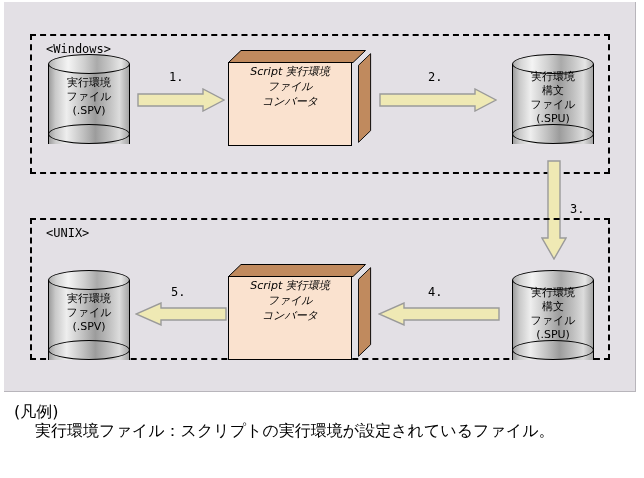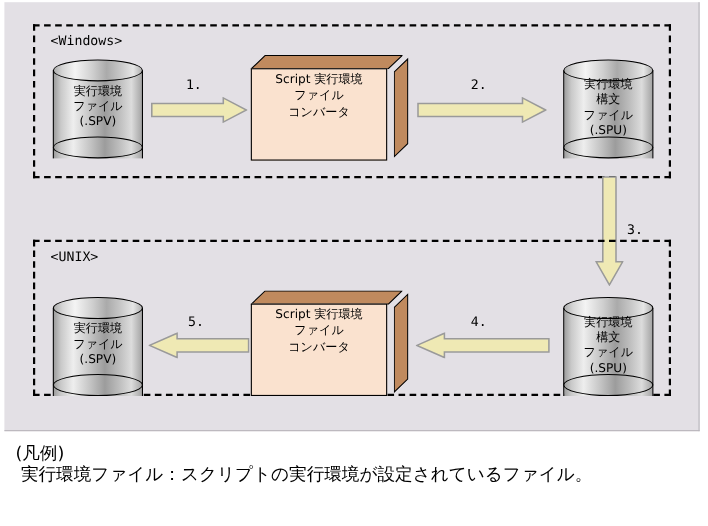--- a/index.html
+++ b/index.html
@@ -27,21 +27,21 @@
     border-bottom: 1px solid #b8b5bb;
     box-sizing: border-box;
   }
 
   
   .platform-box {
     position: absolute;
     border: 2px dashed #000000;
     box-sizing: border-box;
   }
-  #platform-windows { left: 26px; top: 20px;  width: 580px; height: 140px; }
+  #platform-windows { left: 26px; top: 32px;  width: 580px; height: 140px; }
   #platform-unix    { left: 26px; top: 216px; width: 580px; height: 142px; }
 
   .platform-label {
     position: absolute;
     left: 14px;
     top: 6px;
     font-family: "DejaVu Sans Mono", "Liberation Mono", monospace;
     font-size: 12px;
     color: #000;
     white-space: nowrap;
@@ -103,20 +103,21 @@
     white-space: nowrap;
   }
   .cyl-text.four-line { top: 16px; }
   .cyl-text .ln { display: block; }
 
   
   .box3d {
     position: absolute;
     width: 144px;
     height: 96px;
+    font-style: italic;
   }
   .box3d .top-shape {
     position: absolute;
     left: 0; top: 0;
     width: 138px; height: 13px;
   }
   .box3d .side-shape {
     position: absolute;
     right: 0; top: 0;
     width: 14px; height: 96px;
@@ -163,21 +164,21 @@
     position: absolute;
     left: 14px;
     top: 402px;
     font-family: "DejaVu Sans", sans-serif;
     font-size: 16px;
     line-height: 19px;
     color: #000;
     white-space: nowrap;
   }
   #legend .legend-title { display: block; }
-  #legend .legend-line { display: block; padding-left: 5px; }
+  #legend .legend-line { display: block; padding-left: 5px; margin-left: 16px; }
 </style>
 </head>
 <body>
 
 <div id="diagram-panel">
 
   <div class="platform-box" id="platform-windows">
     <span class="platform-label">&lt;Windows&gt;</span>
   </div>
 

